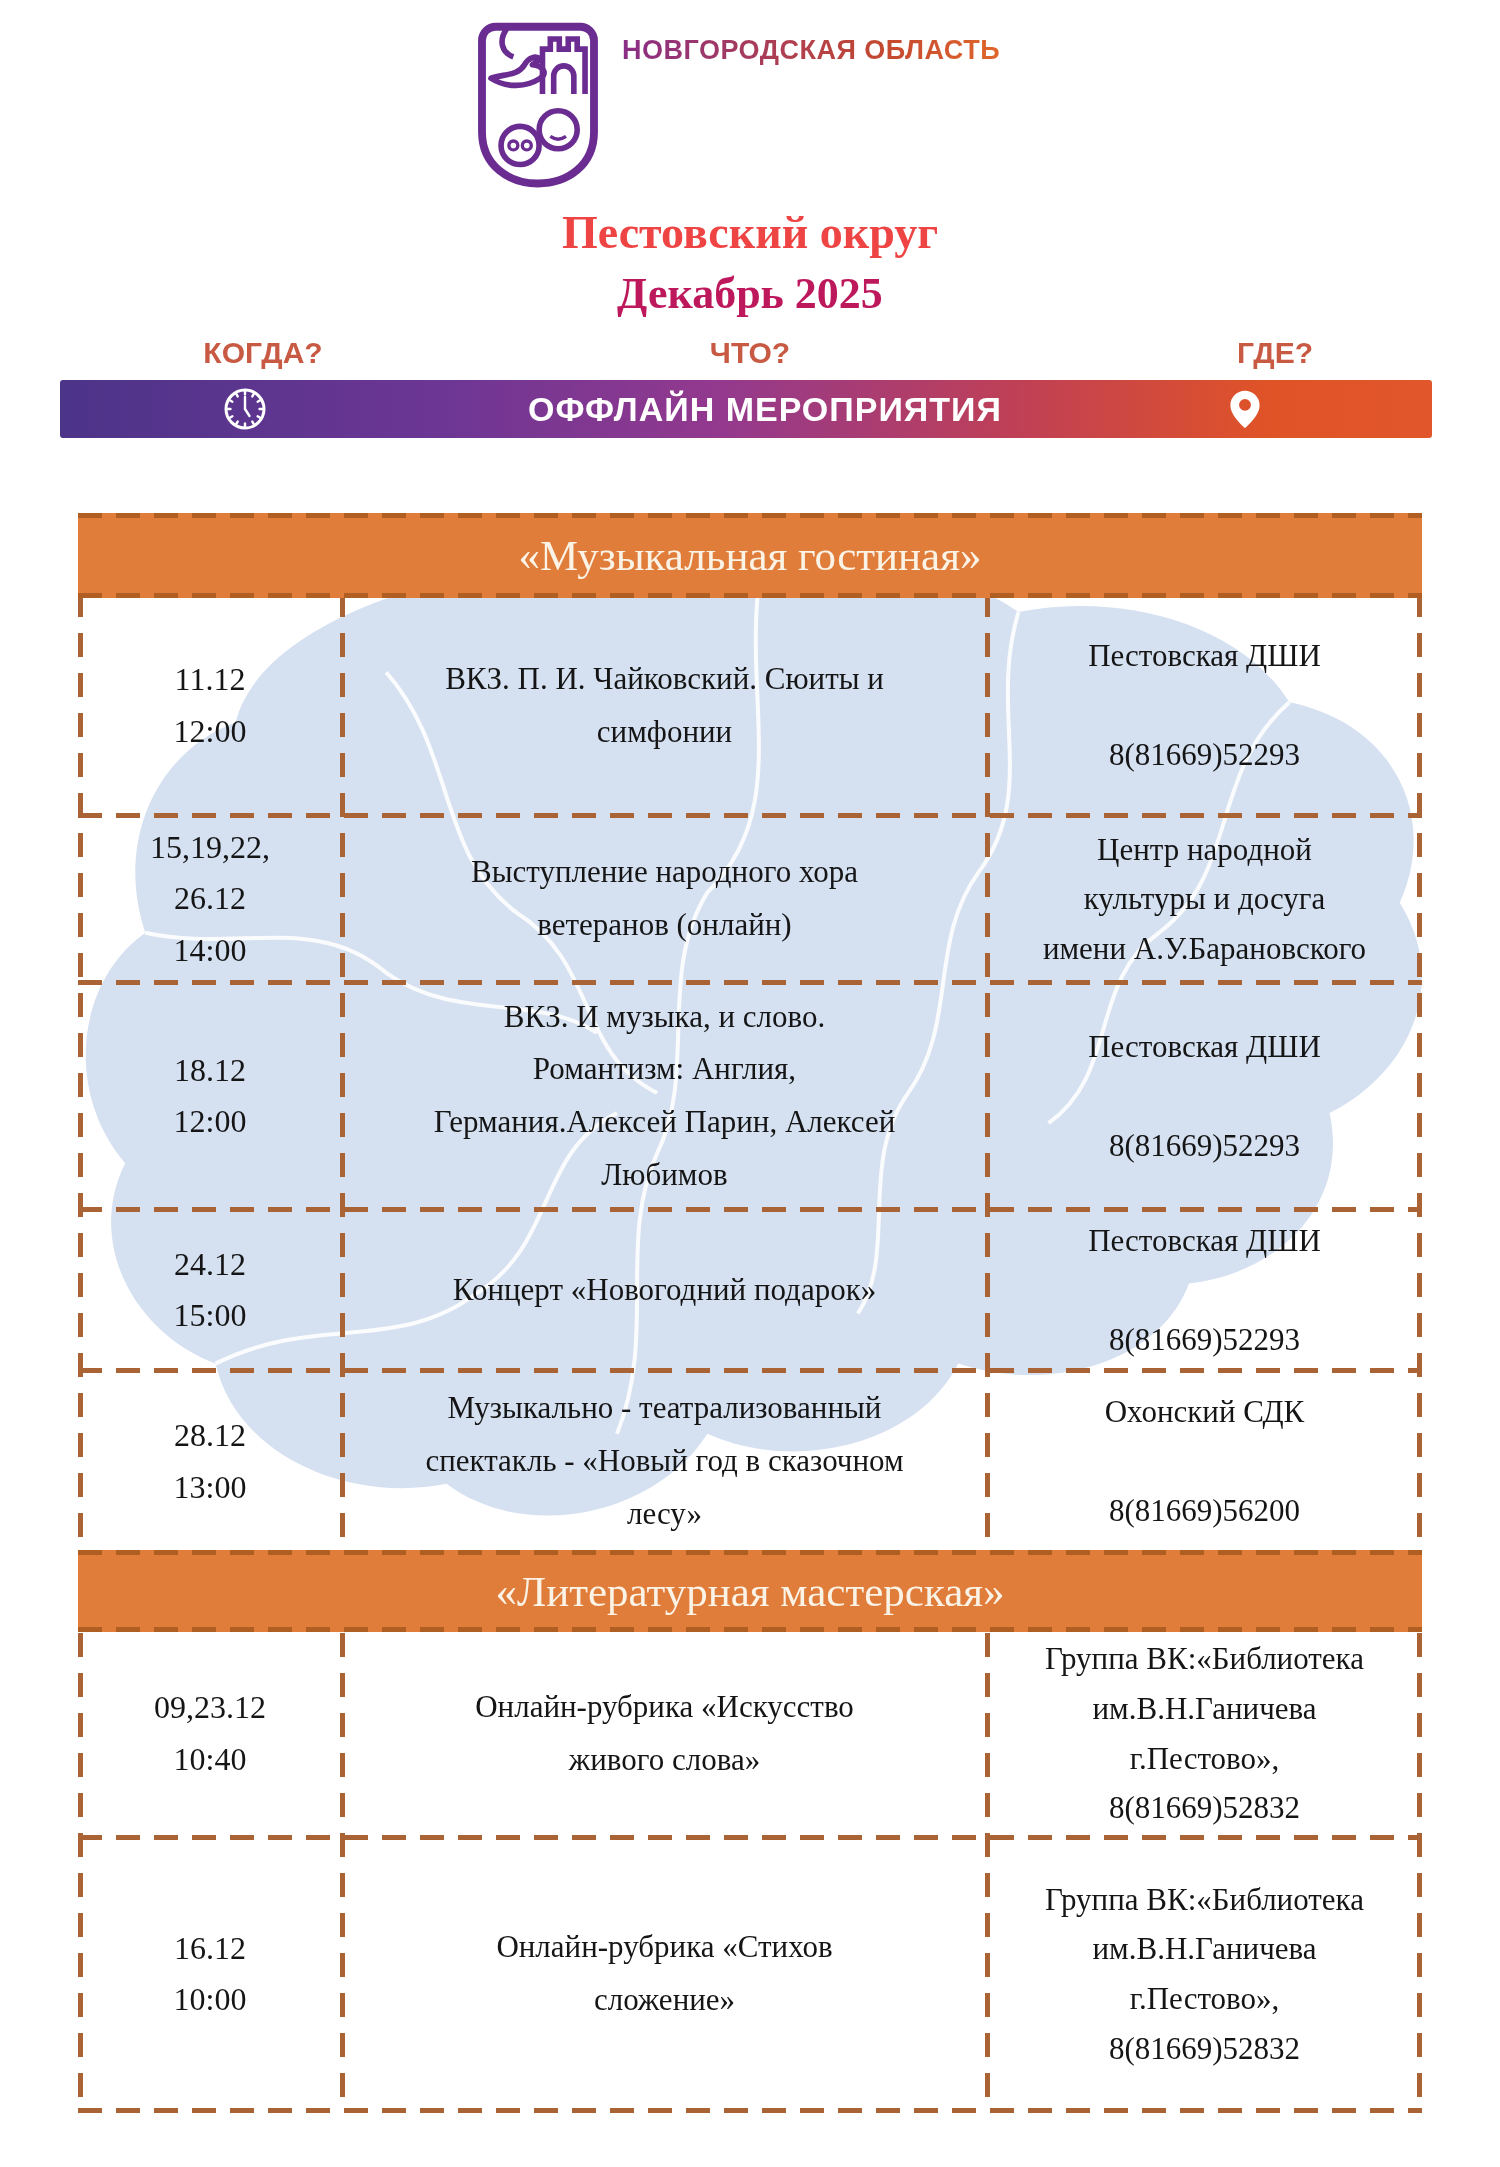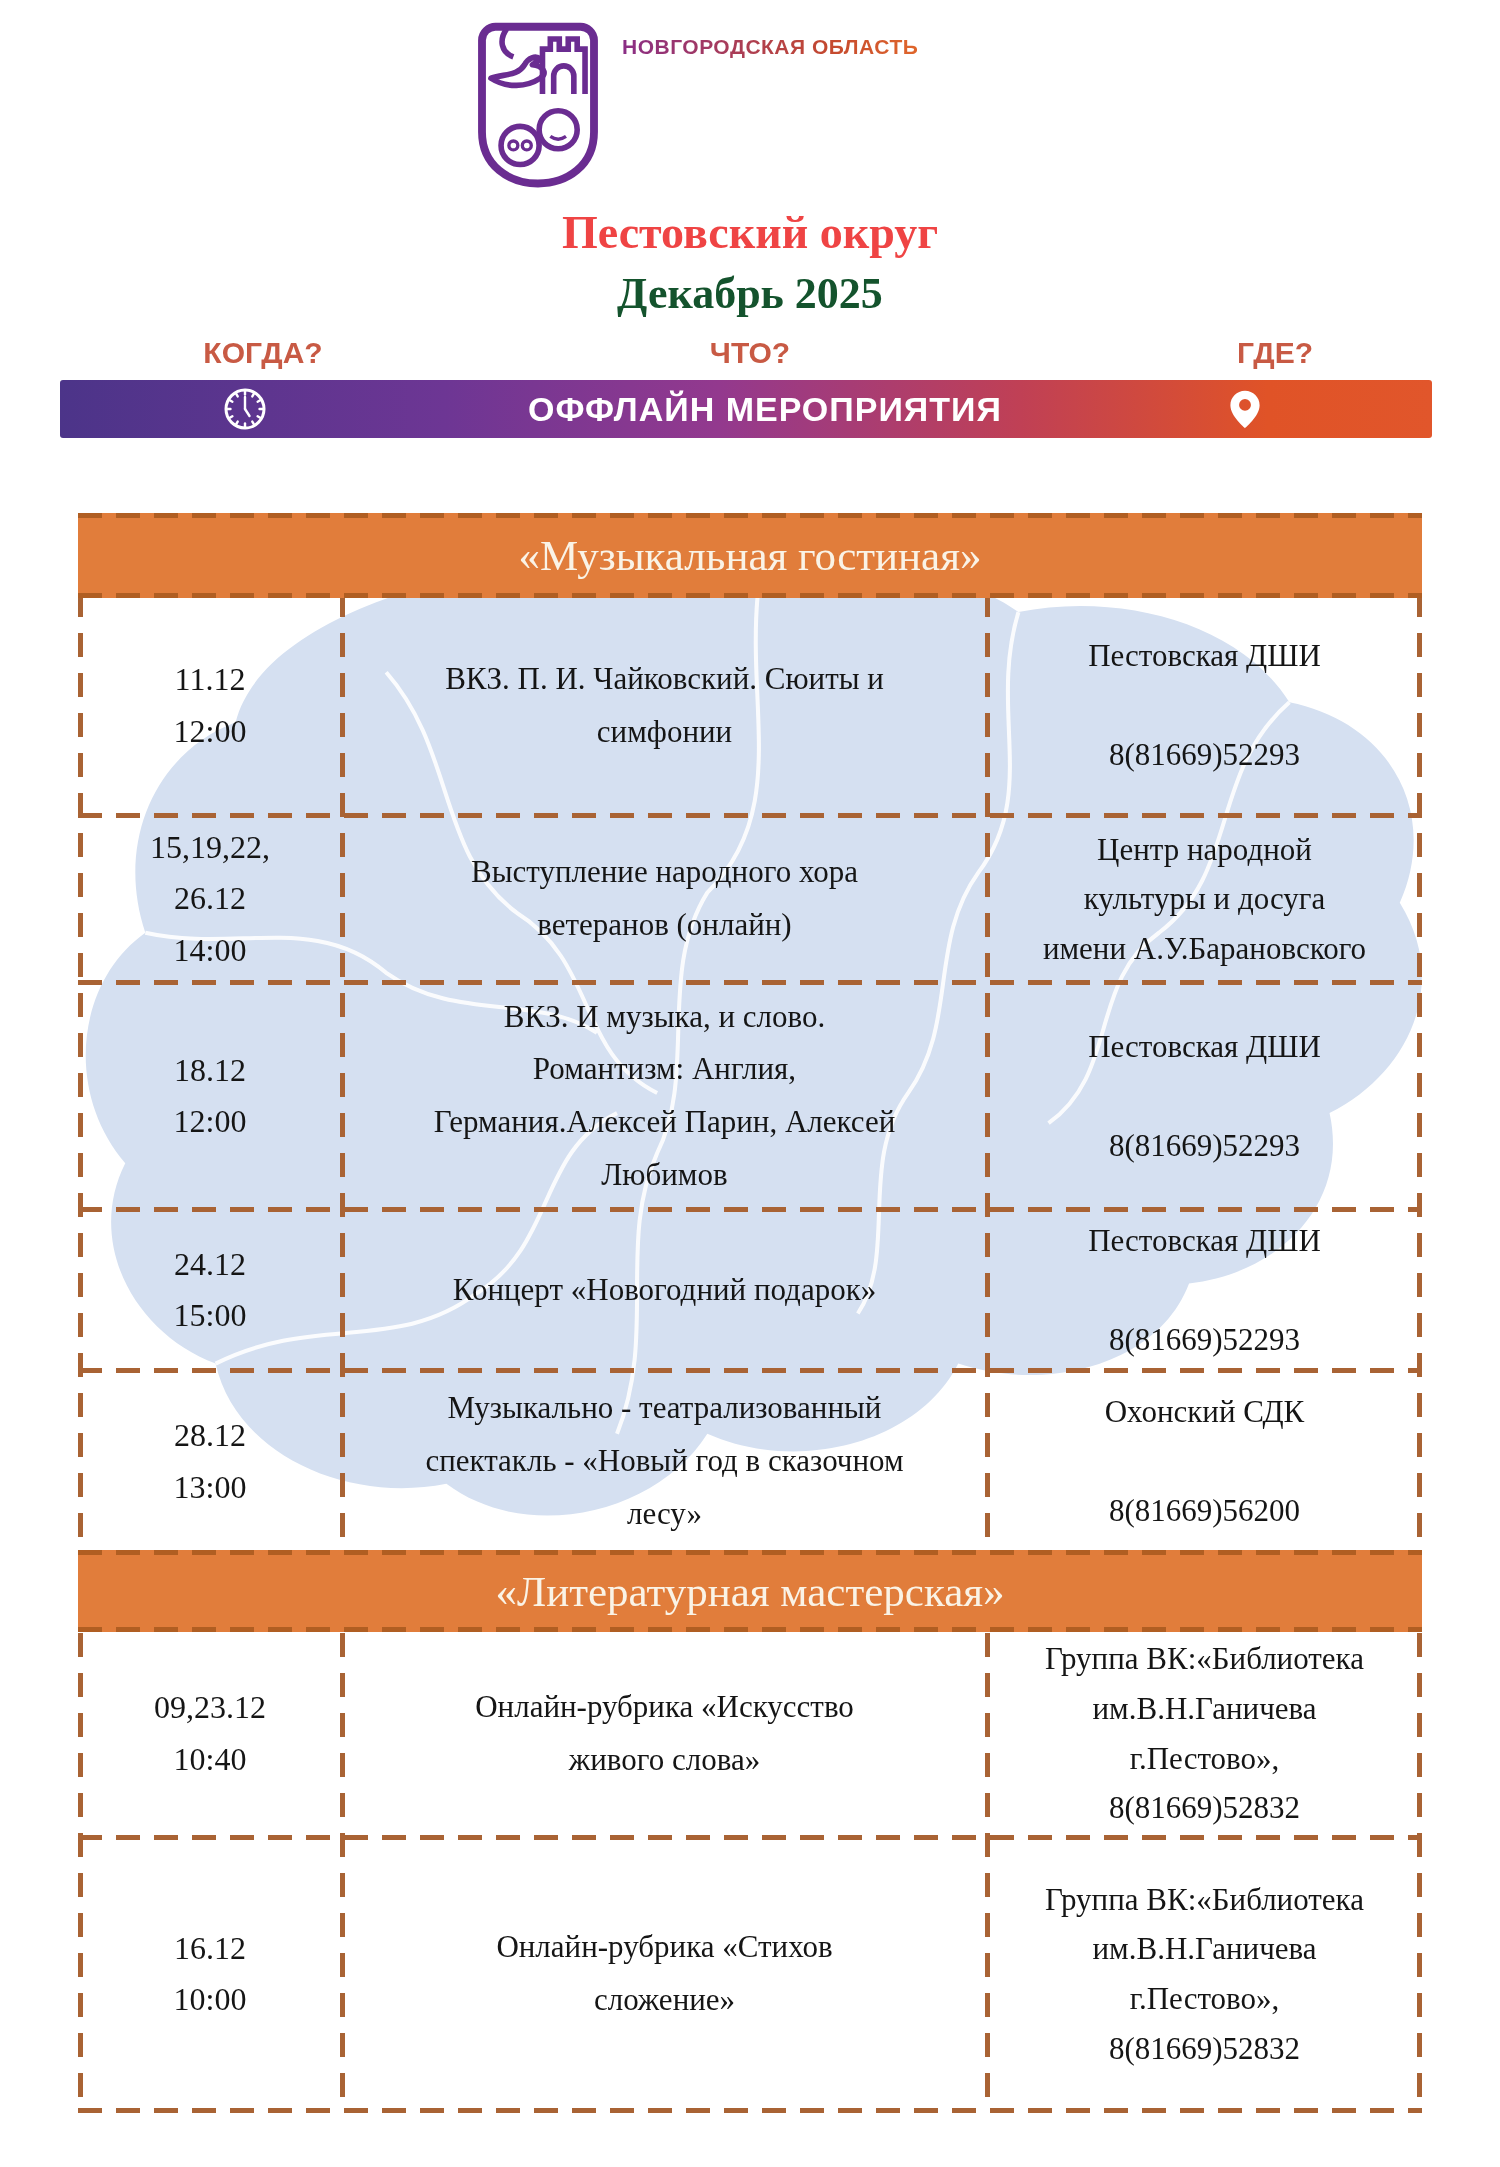--- a/index.html
+++ b/index.html
@@ -17,31 +17,31 @@
   .logo-text{position:absolute;left:622px;top:28px;}
   .logo-title{
     font-family:"Liberation Sans", sans-serif;
     font-weight:700;font-size:49px;line-height:1.06;letter-spacing:1px;
     background:linear-gradient(90deg,#7B2B93 0%,#99307A 55%,#B5353F 100%);
     -webkit-background-clip:text;background-clip:text;color:transparent;
   }
   .logo-subtitle{
     margin-top:7px;
     font-family:"Liberation Sans", sans-serif;
-    font-weight:700;font-size:21px;letter-spacing:0.5px;
+    font-weight:700;font-size:27px;letter-spacing:0.5px;
     background:linear-gradient(90deg,#8A2E86 0%,#C4492F 70%,#E0662B 100%);
     -webkit-background-clip:text;background-clip:text;color:transparent;
   }
   .district-title{
     position:absolute;top:206px;left:0;width:100%;
     text-align:center;font-weight:700;font-size:46px;color:#ef4444;
   }
   .month-title{
     position:absolute;top:268px;left:0;width:100%;
-    text-align:center;font-weight:700;font-size:44px;color:#14532d;
+    text-align:center;font-weight:700;font-size:44px;color:#be185d;
   }
   
   .col-labels{position:absolute;top:336px;left:0;width:100%;height:42px;
     font-family:"Liberation Sans", sans-serif;font-weight:600;font-size:30px;color:#C85A44;}
   .col-labels .lbl{position:absolute;transform:translateX(-50%);white-space:nowrap;}
   .lbl-when{left:263px;}
   .lbl-what{left:750px;}
   .lbl-where{left:1275px;}
   
   .banner{

